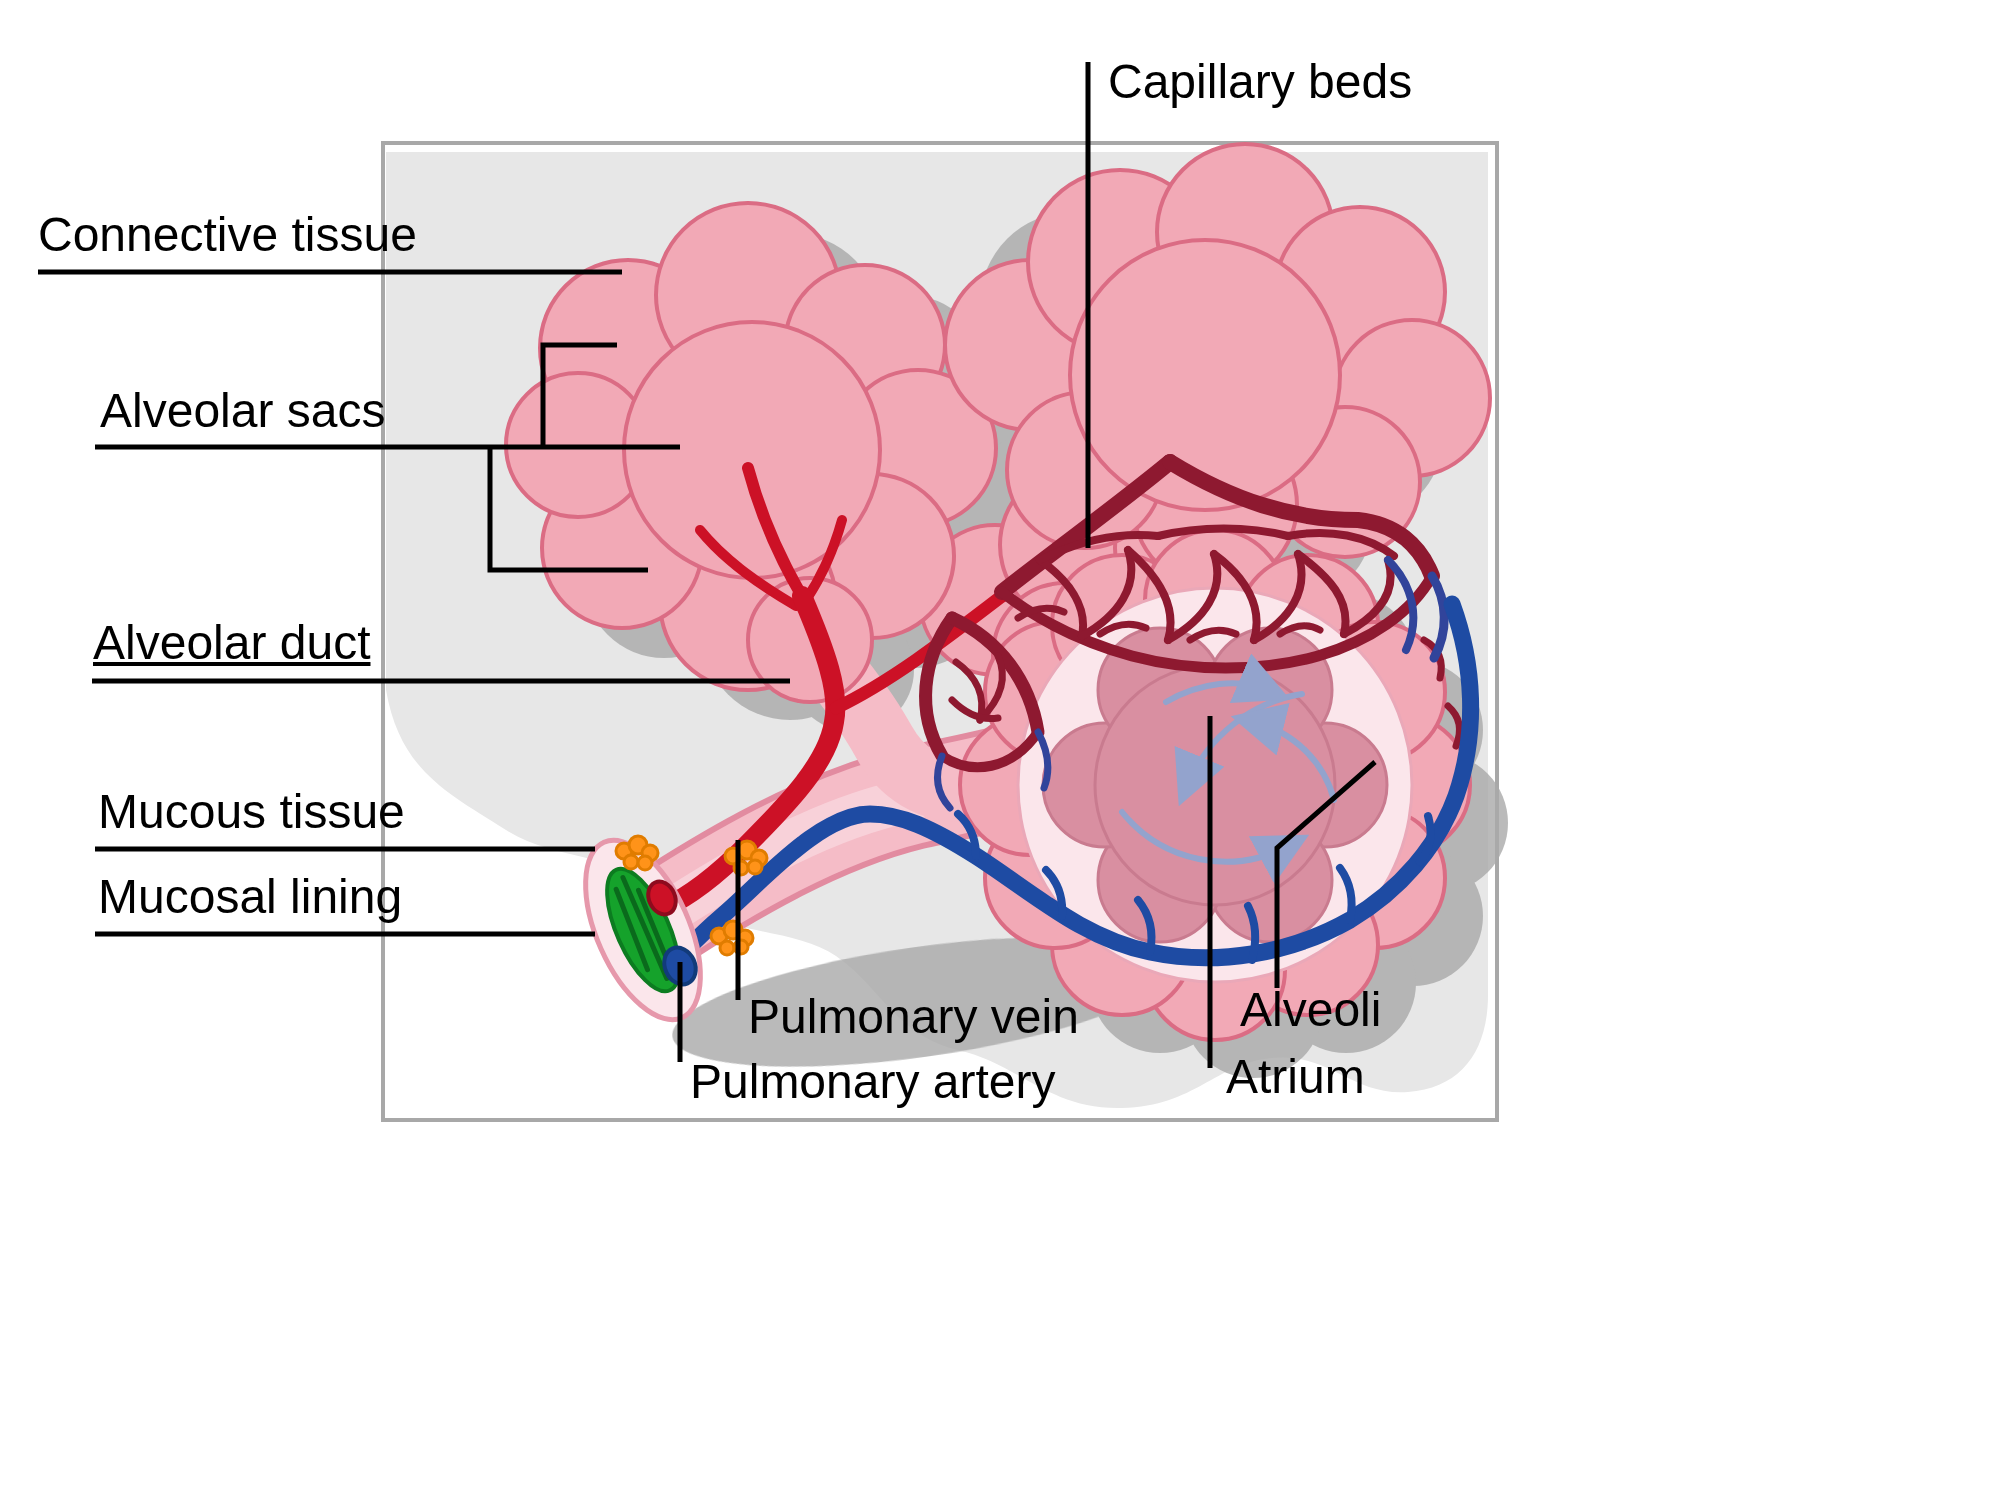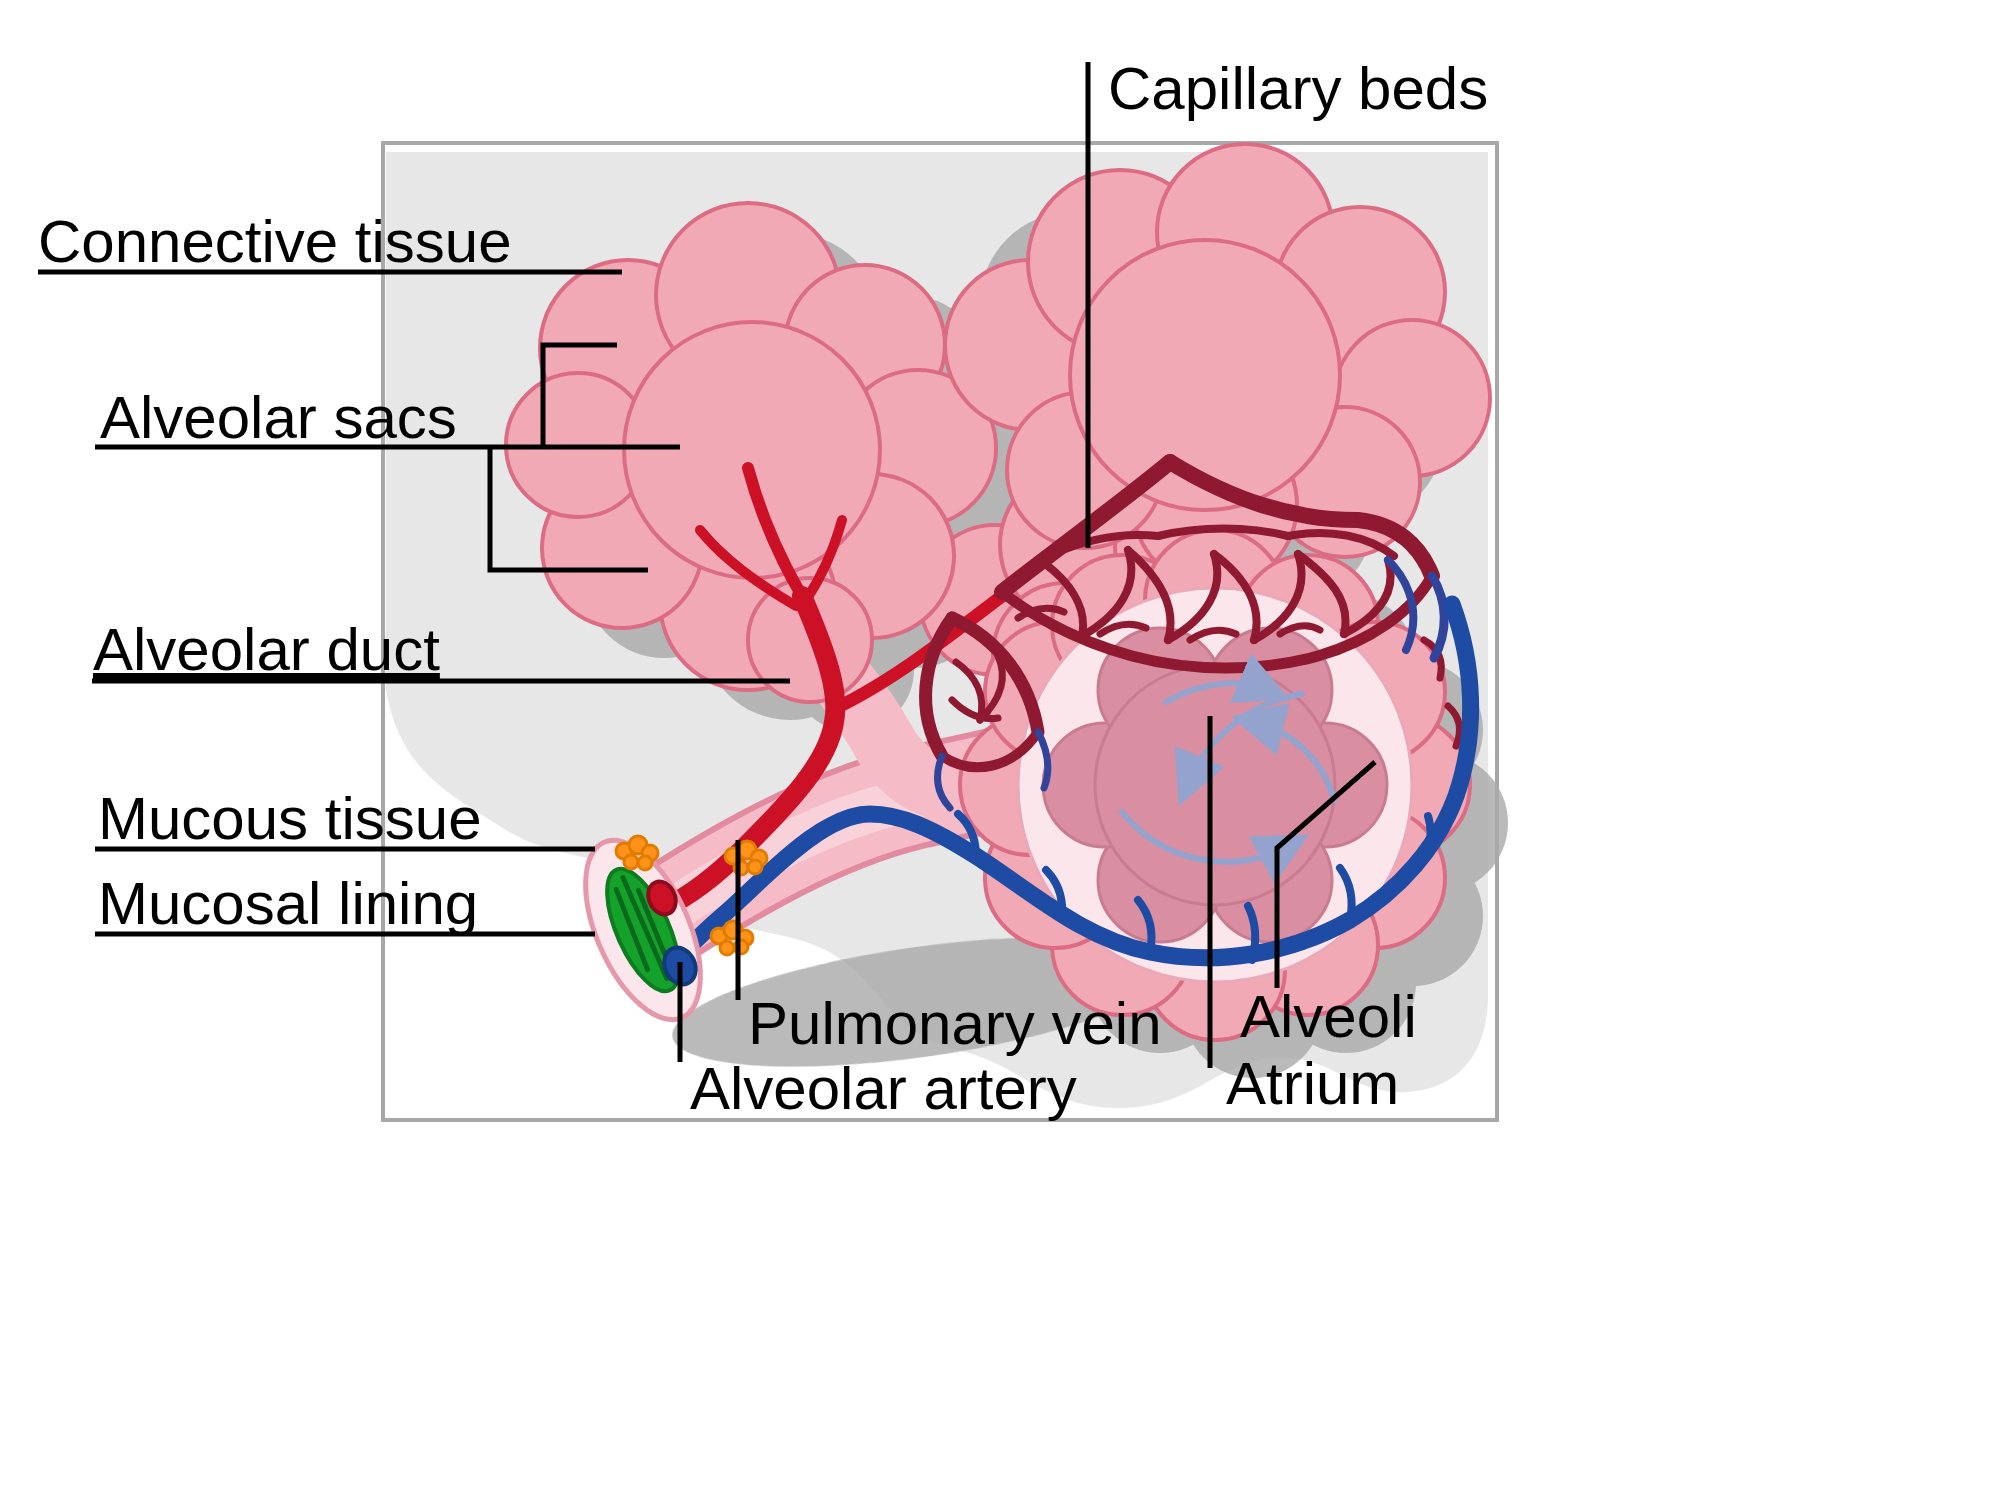--- a/index.html
+++ b/index.html
@@ -6,21 +6,21 @@
   .stage {
     position:relative;
     width:2000px; height:1493px;
     background:#ffffff;
     font-family:"Liberation Sans", sans-serif;
     overflow:hidden;
   }
   svg.scene { position:absolute; left:0; top:0; width:2000px; height:1493px; }
   .lbl {
     position:absolute;
-    font-size:60px;
+    font-size:48px;
     line-height:1.05;
     color:#000;
     white-space:nowrap;
     user-select:none;
   }
 </style>
 </head>
 <body>
 
 <div class="stage">
@@ -226,17 +226,17 @@
     </g>
   </svg>
 
   <div class="lbl" style="left:1108px; top:57px;">Capillary beds</div>
   <div class="lbl" style="left:100px;  top:386px;">Alveolar sacs</div>
   <div class="lbl" style="left:38px;   top:210px;">Connective tissue</div>
   <div class="lbl" style="left:93px;   top:618px;text-decoration:underline;">Alveolar duct</div>
   <div class="lbl" style="left:98px;   top:787px;">Mucous tissue</div>
   <div class="lbl" style="left:98px;   top:872px;">Mucosal lining</div>
   <div class="lbl" style="left:748px;  top:992px;">Pulmonary vein</div>
-  <div class="lbl" style="left:690px;  top:1057px;">Alveolar artery</div>
+  <div class="lbl" style="left:690px;  top:1057px;">Pulmonary artery</div>
   <div class="lbl" style="left:1240px; top:985px;">Alveoli</div>
   <div class="lbl" style="left:1226px; top:1052px;text-align:right;">Atrium</div>
 
 </div>
 
 </body></html>

